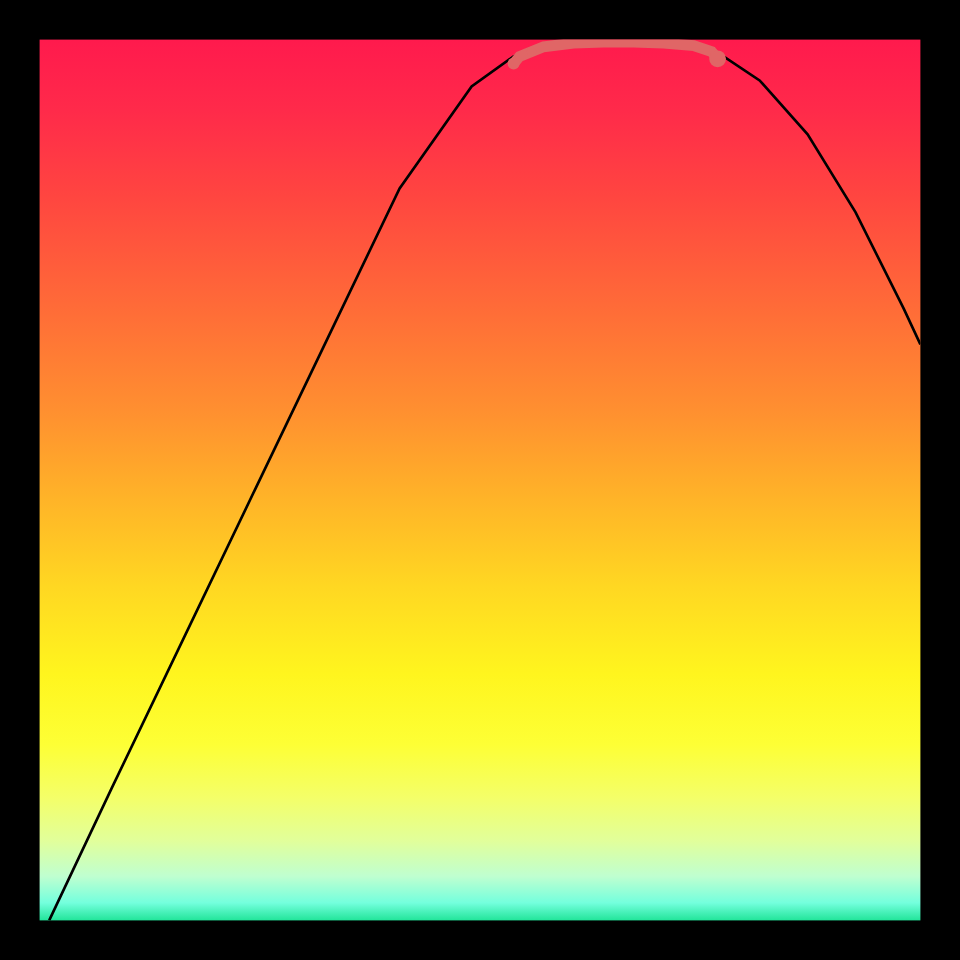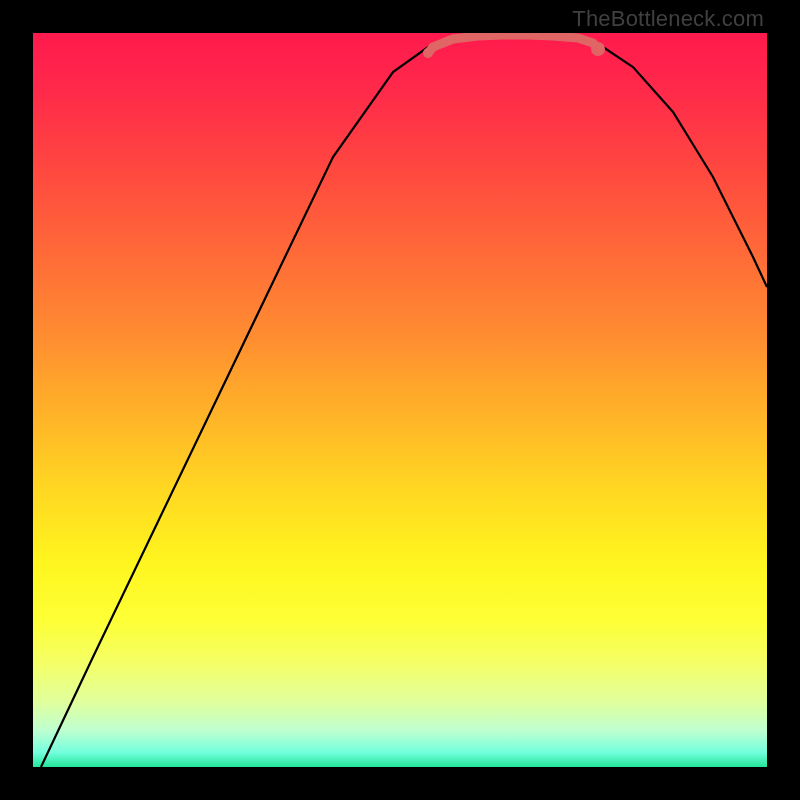--- a/index.html
+++ b/index.html
@@ -59,14 +59,13 @@
     <svg class="curve" viewBox="0 0 734 734" preserveAspectRatio="none">
       <path id="main-curve" fill="none" stroke="#000" stroke-width="2.2" d="M8 734 L60 624 L120 499 L180 374 L240 249 L300 124 L360 39 L395 14 L420 6 L445 3 L470 2 L495 2 L520 3 L545 5 L570 14 L600 34 L640 79 L680 144 L720 224 L734 254"></path>
       <path id="highlight-curve" fill="none" stroke="#e06666" stroke-width="9" stroke-linecap="round" d="M395 20 L400 14 L420 6 L445 3 L470 2 L495 2 L520 3 L545 5 L560 10 L565 16"></path>
       <g id="dots">
           <circle cx="395" cy="20" r="5" fill="#e06666"></circle>
           <circle cx="410" cy="10" r="4" fill="#e06666"></circle>
           <circle cx="565" cy="16" r="7" fill="#e06666"></circle>
         </g>
     </svg>
   </div>
-  <div class="watermark">TheBottleneck.com</div>
 </div>
 
 </body></html>

